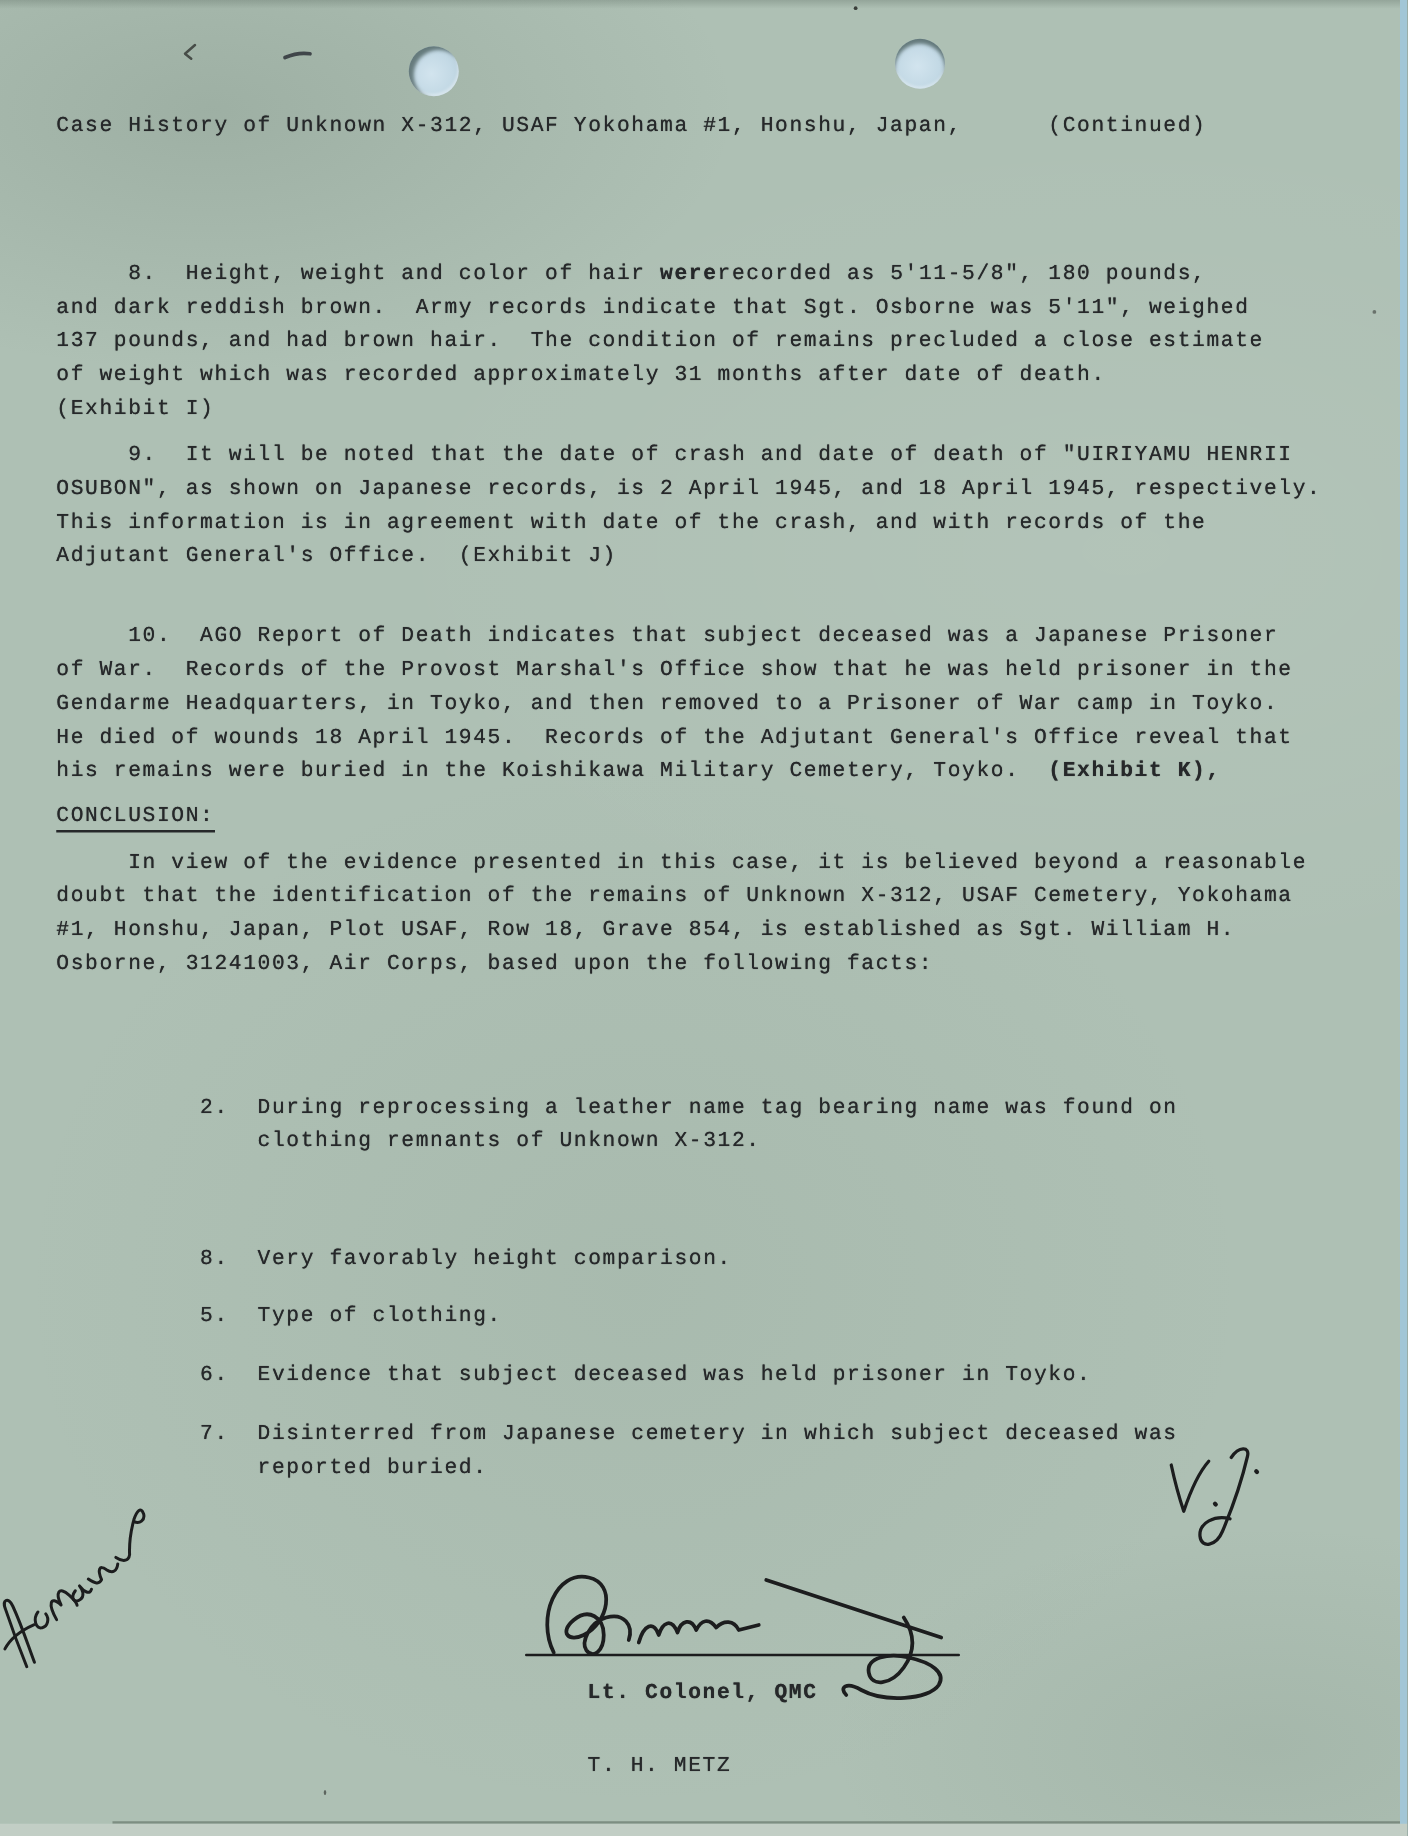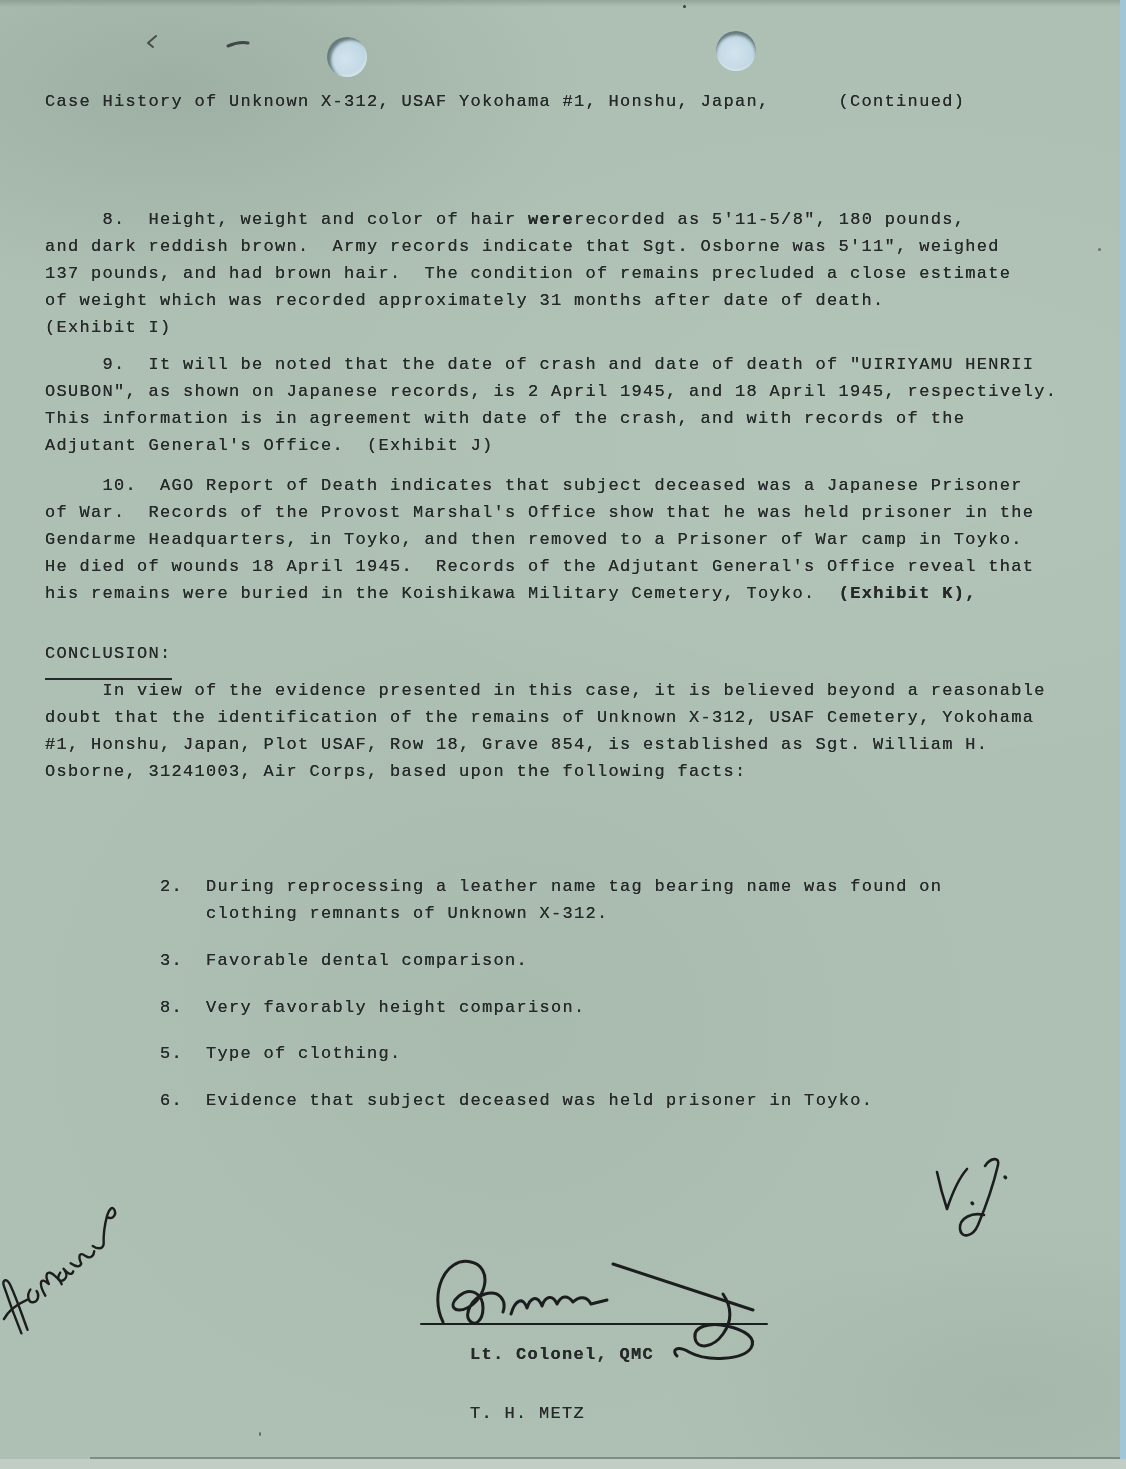--- a/index.html
+++ b/index.html
@@ -16,21 +16,21 @@
     color:#26282a;
   }
   .line,.para{
     position:absolute;left:45px;
     font-size:17px;line-height:27px;letter-spacing:1.3px;
     white-space:pre-wrap;
     color:#26282a;
     text-shadow:0 0 0.6px rgba(28,30,32,0.85);
   }
   .bold{font-weight:bold;}
-  .u-head{border-bottom:2px solid #26282a;padding-bottom:15px;margin-top:12px;}
+  .u-head{border-bottom:2px solid #26282a;padding-bottom:1px;margin-top:12px;}
   .hole{position:absolute;width:40px;height:40px;border-radius:50%;
     background:radial-gradient(circle at 45% 55%, #d2e4ee 0%, #c3d9e5 55%, #b0c8d5 100%);}
   .hole-1{left:327px;top:37px;box-shadow:inset 4px 3px 3px rgba(42,62,56,0.60), inset -1px -2px 2px rgba(255,255,255,0.35);}
   .hole-2{left:716px;top:31px;box-shadow:inset 0 4px 3px rgba(42,62,56,0.60), inset 0 -2px 2px rgba(255,255,255,0.30);}
   .edge-right{position:absolute;right:0;top:0;width:6px;height:1469px;background:#a2c6d6;}
   .edge-bottom-line{position:absolute;left:90px;top:1457px;width:1030px;height:2px;background:rgba(86,100,90,0.55);}
   .edge-bottom-light{position:absolute;left:0;top:1459px;width:1126px;height:10px;background:#c2cec5;}
   .speck{position:absolute;border-radius:50%;background:#3a3e3a;}
   svg.ink path{fill:none;stroke:#1c1d1e;stroke-linecap:round;stroke-linejoin:round;}
   .sig-name{left:470px;}
@@ -58,39 +58,40 @@
 and dark reddish brown.  Army records indicate that Sgt. Osborne was 5'11", weighed
 137 pounds, and had brown hair.  The condition of remains precluded a close estimate
 of weight which was recorded approximately 31 months after date of death.
 (Exhibit I)</span></div>
 
   <div class="para" style="top:351px;">     9.  It will be noted that the date of crash and date of death of "UIRIYAMU HENRII
 OSUBON", as shown on Japanese records, is 2 April 1945, and 18 April 1945, respectively.
 This information is in agreement with date of the crash, and with records of the
 Adjutant General's Office.  (Exhibit J)</div>
 
-  <div class="para" style="top:472px;"><span>     10.  AGO Report of Death indicates that subject deceased was a Japanese Prisoner
+  <div class="para" style="top:496px;"><span>     10.  AGO Report of Death indicates that subject deceased was a Japanese Prisoner
 of War.  Records of the Provost Marshal's Office show that he was held prisoner in the
 Gendarme Headquarters, in Toyko, and then removed to a Prisoner of War camp in Toyko.
 He died of wounds 18 April 1945.  Records of the Adjutant General's Office reveal that
 his remains were buried in the Koishikawa Military Cemetery, Toyko.  </span><span class="bold">(Exhibit K),</span></div>
 
   <div class="line" style="top:640px;"><span class="u-head">CONCLUSION:</span></div>
 
   <div class="para" style="top:677px;">     In view of the evidence presented in this case, it is believed beyond a reasonable
 doubt that the identification of the remains of Unknown X-312, USAF Cemetery, Yokohama
 #1, Honshu, Japan, Plot USAF, Row 18, Grave 854, is established as Sgt. William H.
 Osborne, 31241003, Air Corps, based upon the following facts:</div>
 
   <div class="para" style="top:873px;">          2.  During reprocessing a leather name tag bearing name was found on
               clothing remnants of Unknown X-312.</div>
-  <div class="para" style="top:947px;">          3.  Favorable dental comparison.</div>
   <div class="para" style="top:994px;">          8.  Very favorably height comparison.</div>
   <div class="para" style="top:1040px;">          5.  Type of clothing.</div>
   <div class="para" style="top:1087px;">          6.  Evidence that subject deceased was held prisoner in Toyko.</div>
+  <div class="para" style="top:1134px;">          7.  Disinterred from Japanese cemetery in which subject deceased was
+              reported buried.</div>
 
   <svg class="ink" style="position:absolute;left:925px;top:1148px;" width="95" height="100" viewBox="0 0 95 100" aria-label="V. J.">
     <path d="M 12 24 C 15 38, 19 52, 22 61 C 27 46, 34 30, 42 21" style="stroke-width:2.6;"></path>
     <path d="M 47 55 L 47.6 55.6" style="stroke-width:3.4;"></path>
     <path d="M 60 18 C 66 9, 75 9, 73 17 C 69 34, 61 58, 53 77 C 48 89, 36 91, 35 81 C 34 70, 47 64, 59 67" style="stroke-width:2.6;"></path>
     <path d="M 80 29 L 80.6 29.6" style="stroke-width:3.4;"></path>
   </svg>
 
   <svg class="ink" style="position:absolute;left:0px;top:1192px;" width="200" height="150" viewBox="0 0 200 150" aria-label="HcMann">
     <g transform="translate(10,130) rotate(-38)">

